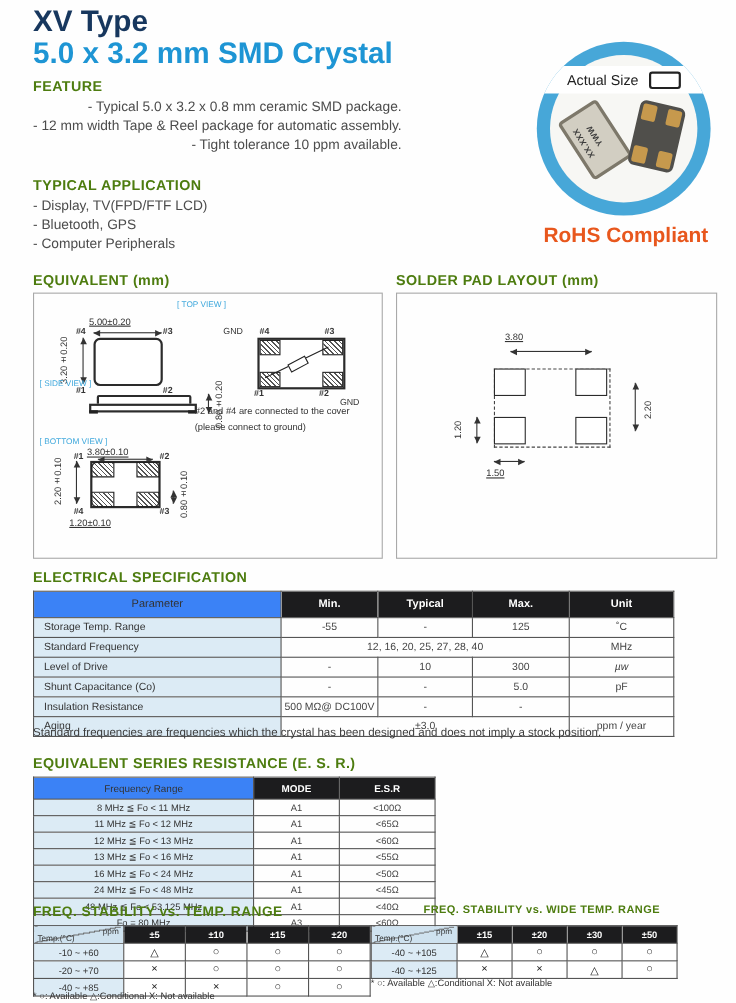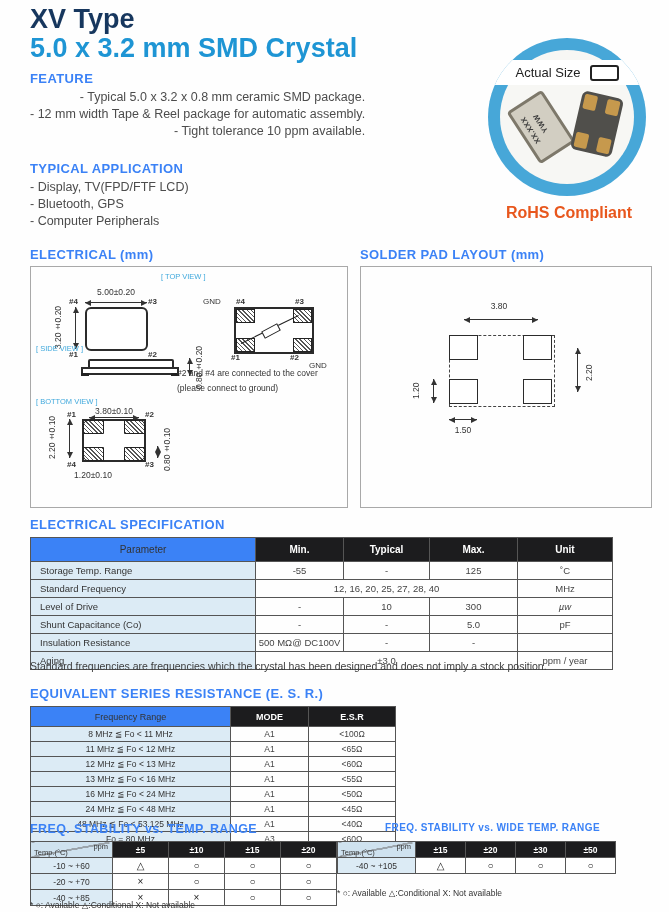--- a/index.html
+++ b/index.html
@@ -1,45 +1,45 @@
 <!DOCTYPE html>
 <html><head>
 <meta charset="utf-8">
 <style>
   html,body{margin:0;padding:0;background:#fff;}
   .page{position:relative;width:669px;height:912px;background:#fefefe;overflow:hidden;
         font-family:"Liberation Sans",sans-serif;color:#444;}
   .abs{position:absolute;}
   .h1{position:absolute;left:30px;top:4px;font-size:27px;font-weight:bold;color:#17375e;}
   .h2{position:absolute;left:30px;top:33px;font-size:27px;font-weight:bold;color:#1e95d4;}
-  .sechead{position:absolute;font-size:13px;font-weight:bold;color:#3b82f6;letter-spacing:.4px;text-align:center;}
+  .sechead{position:absolute;font-size:13px;font-weight:bold;color:#4d7c0f;letter-spacing:.4px;text-align:center;}
   .bullets{position:absolute;font-size:12.5px;color:#4c4c4c;line-height:17px;}
   
   .badge{position:absolute;left:478px;top:28px;width:182px;height:192px;}
   .circle{position:absolute;left:10px;top:10px;width:158px;height:158px;border-radius:50%;
           background:#47a7d8;overflow:hidden;}
   .photo{position:absolute;left:12px;top:12px;width:134px;height:134px;border-radius:50%;background:#f7f7f4;}
   .band{position:absolute;left:0;top:22px;width:100%;height:25px;background:#fff;
         display:flex;align-items:center;justify-content:center;gap:9px;}
   .band-text{font-size:13px;color:#222;}
   .size-rect{display:inline-block;width:25px;height:12px;border:2px solid #222;border-radius:3px;background:#fff;}
   .chip-a{position:absolute;left:32px;top:58px;width:36px;height:56px;background:#d2cec2;
           border:3px solid #7d786a;border-radius:4px;transform:rotate(-33deg);}
   .chip-a .mark{position:absolute;left:2px;top:2px;width:26px;height:46px;
           writing-mode:vertical-rl;transform:rotate(180deg);font-size:7.5px;font-weight:bold;color:#3b3b3b;
           letter-spacing:.5px;line-height:12px;text-align:center;}
   .chip-b{position:absolute;left:88px;top:56px;width:42px;height:60px;background:#504f4b;
           border-radius:6px;transform:rotate(13deg);}
   .chip-b .pad{position:absolute;width:13px;height:15px;background:#c6994d;border-radius:2px;}
   .rohs{position:absolute;left:0;top:176px;width:100%;text-align:center;
-        font-size:16px;font-weight:bold;color:#e8571d;}
+        font-size:19px;font-weight:bold;color:#e8571d;}
   
   .dbox{position:absolute;border:1px solid #a9a9a9;background:#fefefe;}
   .vlab{position:absolute;font-size:7.5px;font-weight:normal;color:#3fa8dc;}
-  .dtxt{position:absolute;font-size:8.5px;color:#333;text-align:center;}
+  .dtxt{position:absolute;font-size:8.5px;color:#333;text-align:left;text-decoration:underline;}
   .vtxt{position:absolute;font-size:8.5px;color:#333;writing-mode:vertical-rl;transform:rotate(180deg);text-align:center;}
   .pin{position:absolute;font-size:8px;color:#333;font-weight:bold;}
   .drect{position:absolute;border:2px solid #2b2b2b;background:#fff;}
   .hatch{position:absolute;border:1px solid #222;
          background:repeating-linear-gradient(45deg,#555 0,#555 1px,#fff 1px,#fff 3px);}
   .dl-h{position:absolute;height:0;border-top:1px solid #333;}
   .dl-h::before,.dl-h::after{content:"";position:absolute;top:-3.5px;width:0;height:0;
       border-top:3.5px solid transparent;border-bottom:3.5px solid transparent;}
   .dl-h::before{left:0;border-right:6px solid #333;}
   .dl-h::after{right:0;border-left:6px solid #333;}
@@ -108,21 +108,21 @@
     <div>- Tight tolerance 10 ppm available.</div>
   </div>
 
   <div class="sechead" style="left:30px;top:161px;">TYPICAL APPLICATION</div>
   <div class="bullets" style="left:30px;top:179px;">
     <div>- Display, TV(FPD/FTF LCD)</div>
     <div>- Bluetooth, GPS</div>
     <div>- Computer Peripherals</div>
   </div>
 
-  <div class="sechead" style="left:30px;top:247px;">ELECTRICAL (mm)</div>
+  <div class="sechead" style="left:30px;top:247px;">EQUIVALENT (mm)</div>
   <div class="dbox" style="left:30px;top:266px;width:316px;height:240px;">
 
     <div class="vlab" style="left:130px;top:5px;">[ TOP VIEW ]</div>
     <div class="dtxt" style="left:50px;top:20px;width:70px;">5.00±0.20</div>
     <div class="dl-h" style="left:54px;top:35px;width:62px;"></div>
     <div class="drect" style="left:54px;top:40px;width:59px;height:40px;border-radius:6px;"></div>
     <div class="pin" style="left:38px;top:30px;">#4</div>
     <div class="pin" style="left:117px;top:30px;">#3</div>
     <div class="pin" style="left:38px;top:83px;">#1</div>
     <div class="pin" style="left:117px;top:83px;">#2</div>
@@ -372,17 +372,24 @@
       <td class="dark">±30</td>
       <td class="dark">±50</td>
     </tr>
     <tr>
       <td class="lb2">-40 ~ +105</td>
       <td class="sym">△</td>
       <td class="sym">○</td>
       <td class="sym">○</td>
       <td class="sym">○</td>
     </tr>
+    <tr>
+      <td class="lb2">-40 ~ +125</td>
+      <td class="sym">×</td>
+      <td class="sym">×</td>
+      <td class="sym">△</td>
+      <td class="sym">○</td>
+    </tr>
   </tbody>
     </table>
   <div class="foot" style="left:337px;top:888px;">* ○: Available  △:Conditional  X: Not available</div>
 
 </div>
 
 </body></html>

